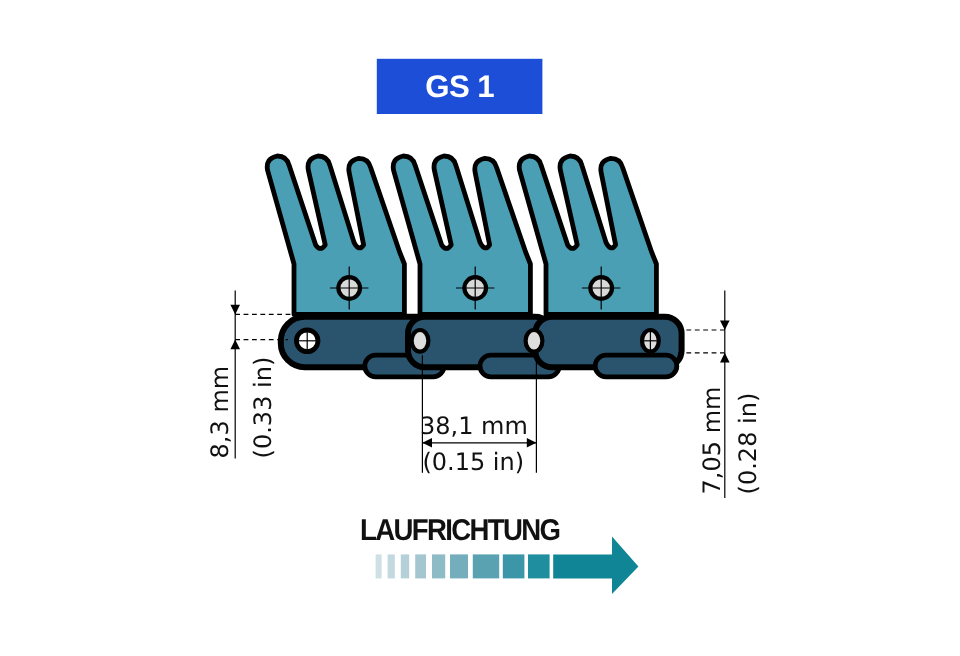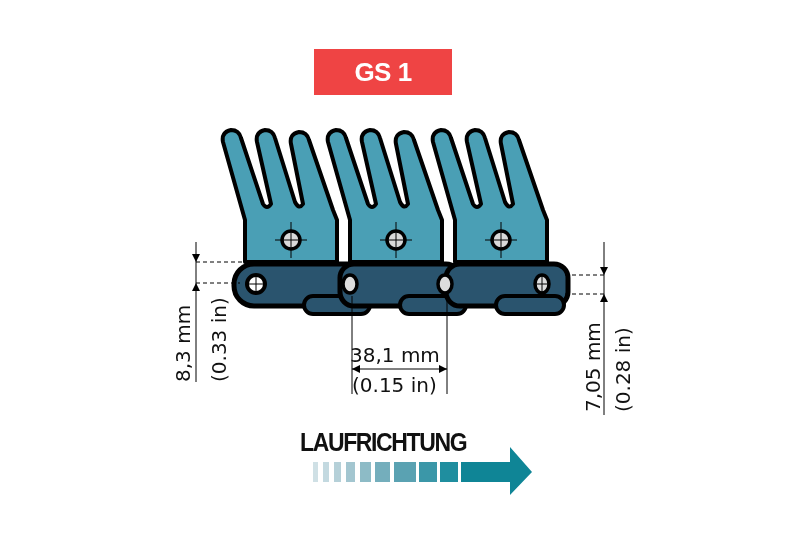--- a/index.html
+++ b/index.html
@@ -1,17 +1,17 @@
 <!DOCTYPE html>
 <html><head>
   <meta charset="utf-8">
   <style>
     html, body { margin: 0; padding: 0; background: #ffffff; }
     body { width: 800px; height: 547px; position: relative; overflow: hidden; font-family: "DejaVu Sans", sans-serif; }
-    .title-box { position: absolute; left: 314px; top: 49px; width: 138px; height: 46px; background: #ef4444; display: flex; align-items: center; justify-content: center; }
+    .title-box { position: absolute; left: 314px; top: 49px; width: 138px; height: 46px; background: #1d4ed8; display: flex; align-items: center; justify-content: center; }
     .title-box span { color: #fff; font-family: "Liberation Sans", sans-serif; font-weight: bold; font-size: 26px; letter-spacing: -0.5px; }
     svg.diagram { position: absolute; left: 0; top: 0; }
     .dim-text { font-family: "DejaVu Sans", sans-serif; font-size: 20px; fill: #111; }
     .dir-label { position: absolute; left: 300px; top: 428px; font-family: "Liberation Sans", sans-serif; font-weight: bold; font-size: 25px; letter-spacing: -1.5px; color: #111; transform: scaleX(0.92); transform-origin: left top; }
   </style>
 </head>
 <body>
 
 <div class="title-box">
   <span>GS 1</span>

